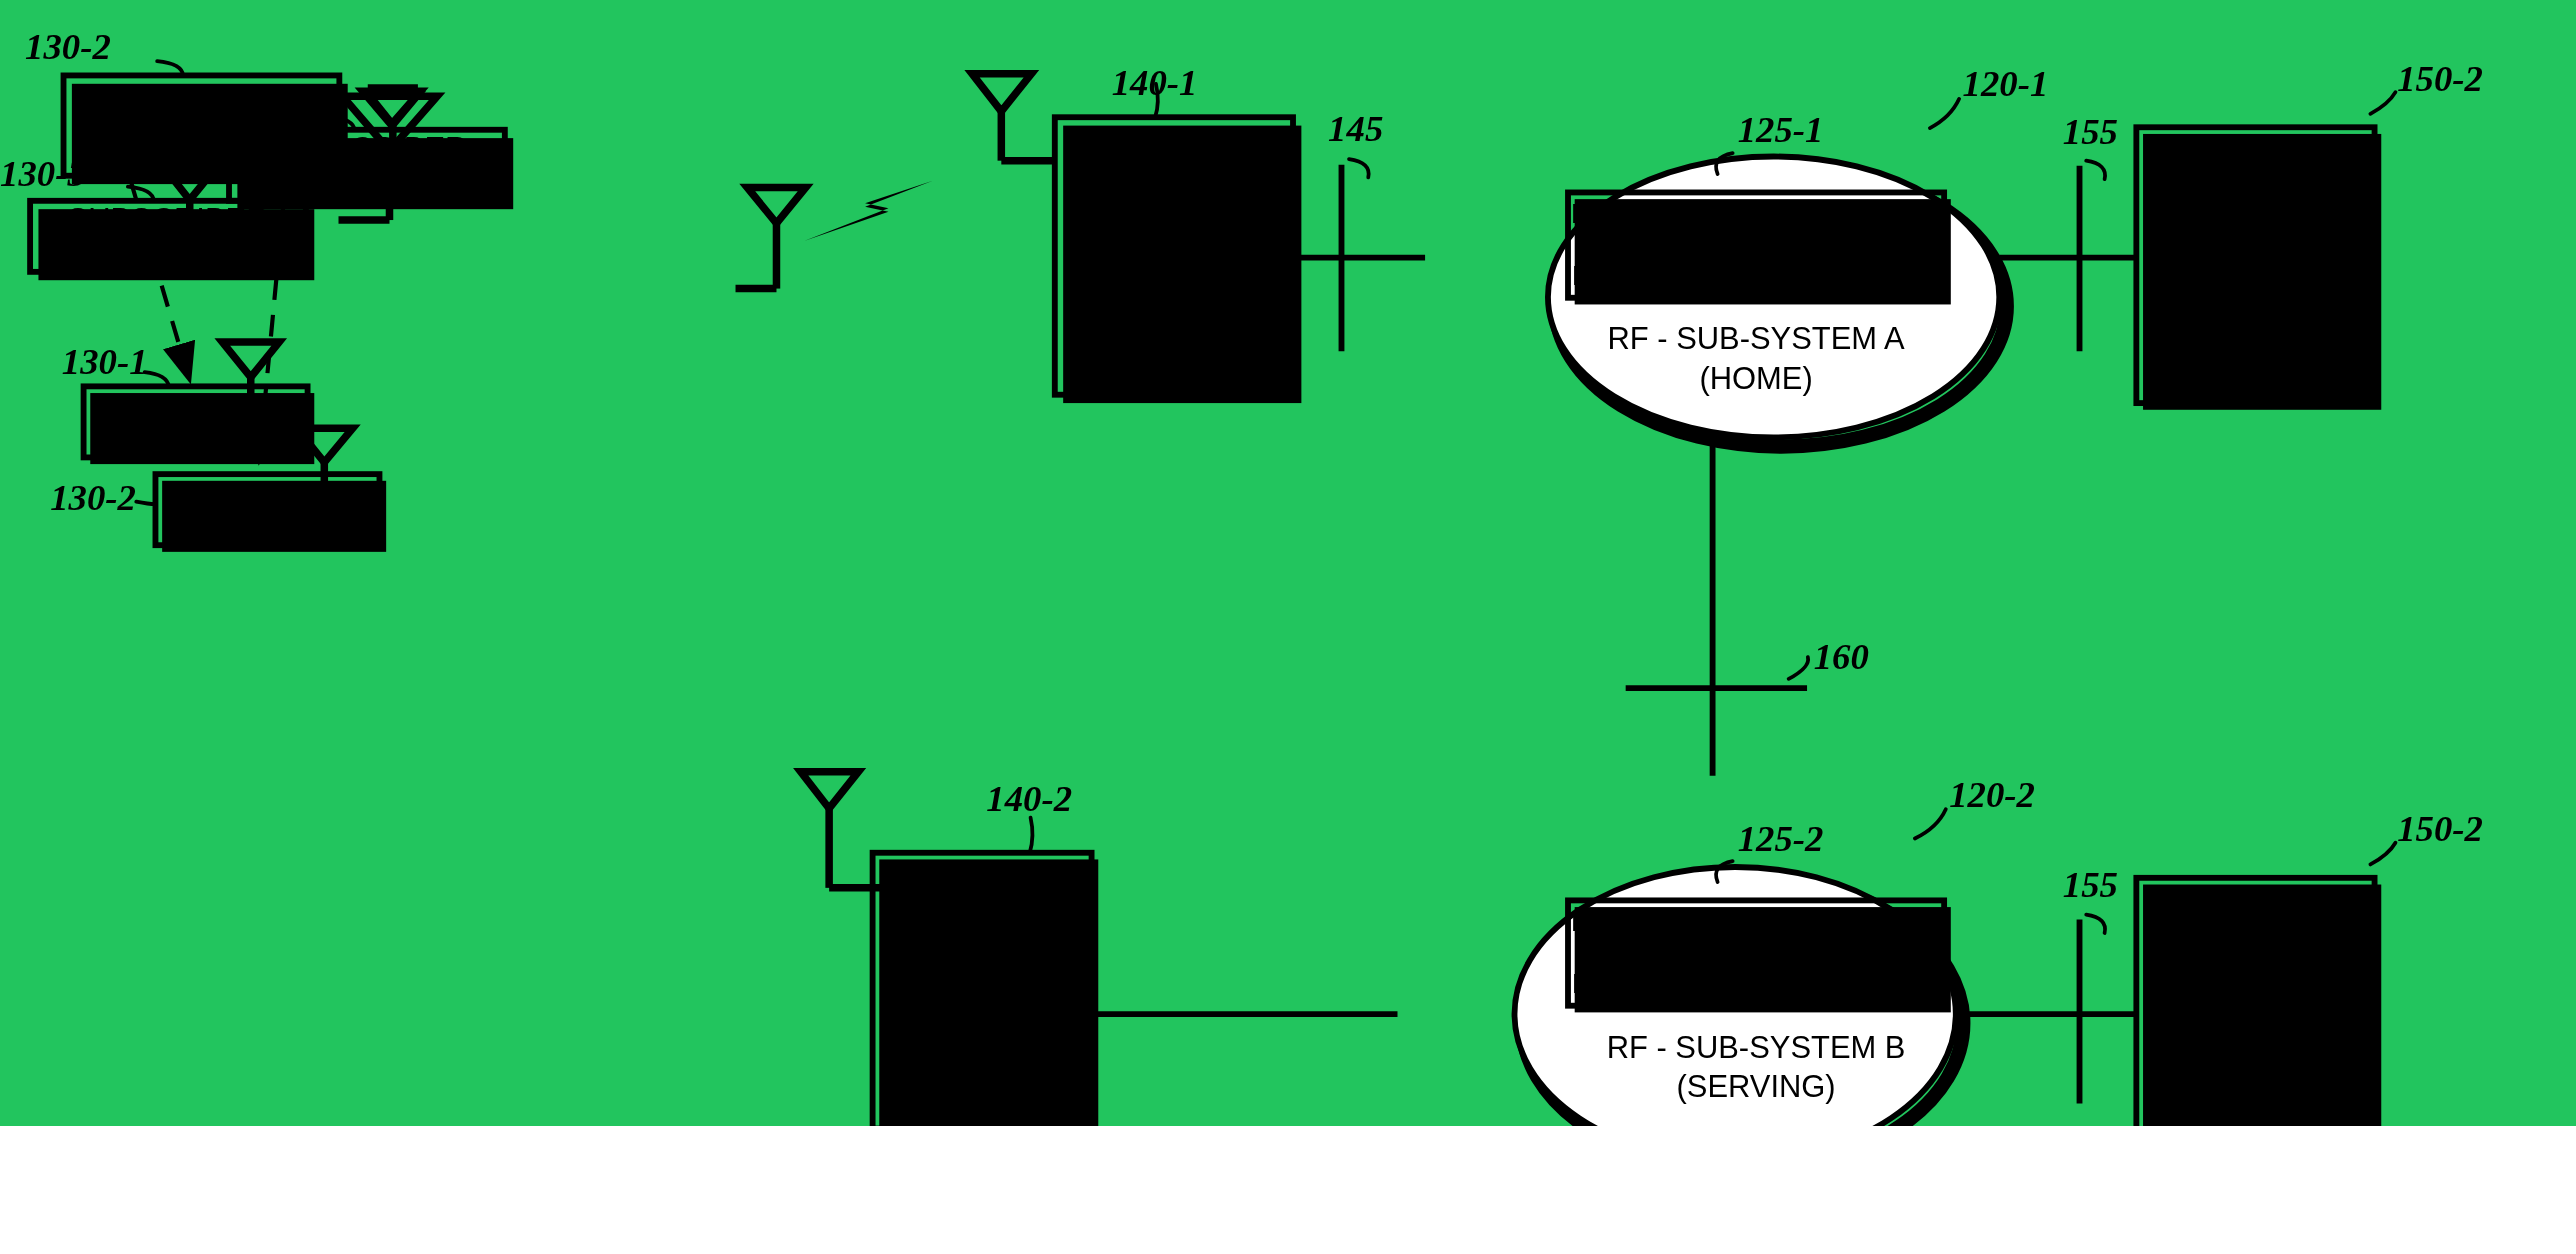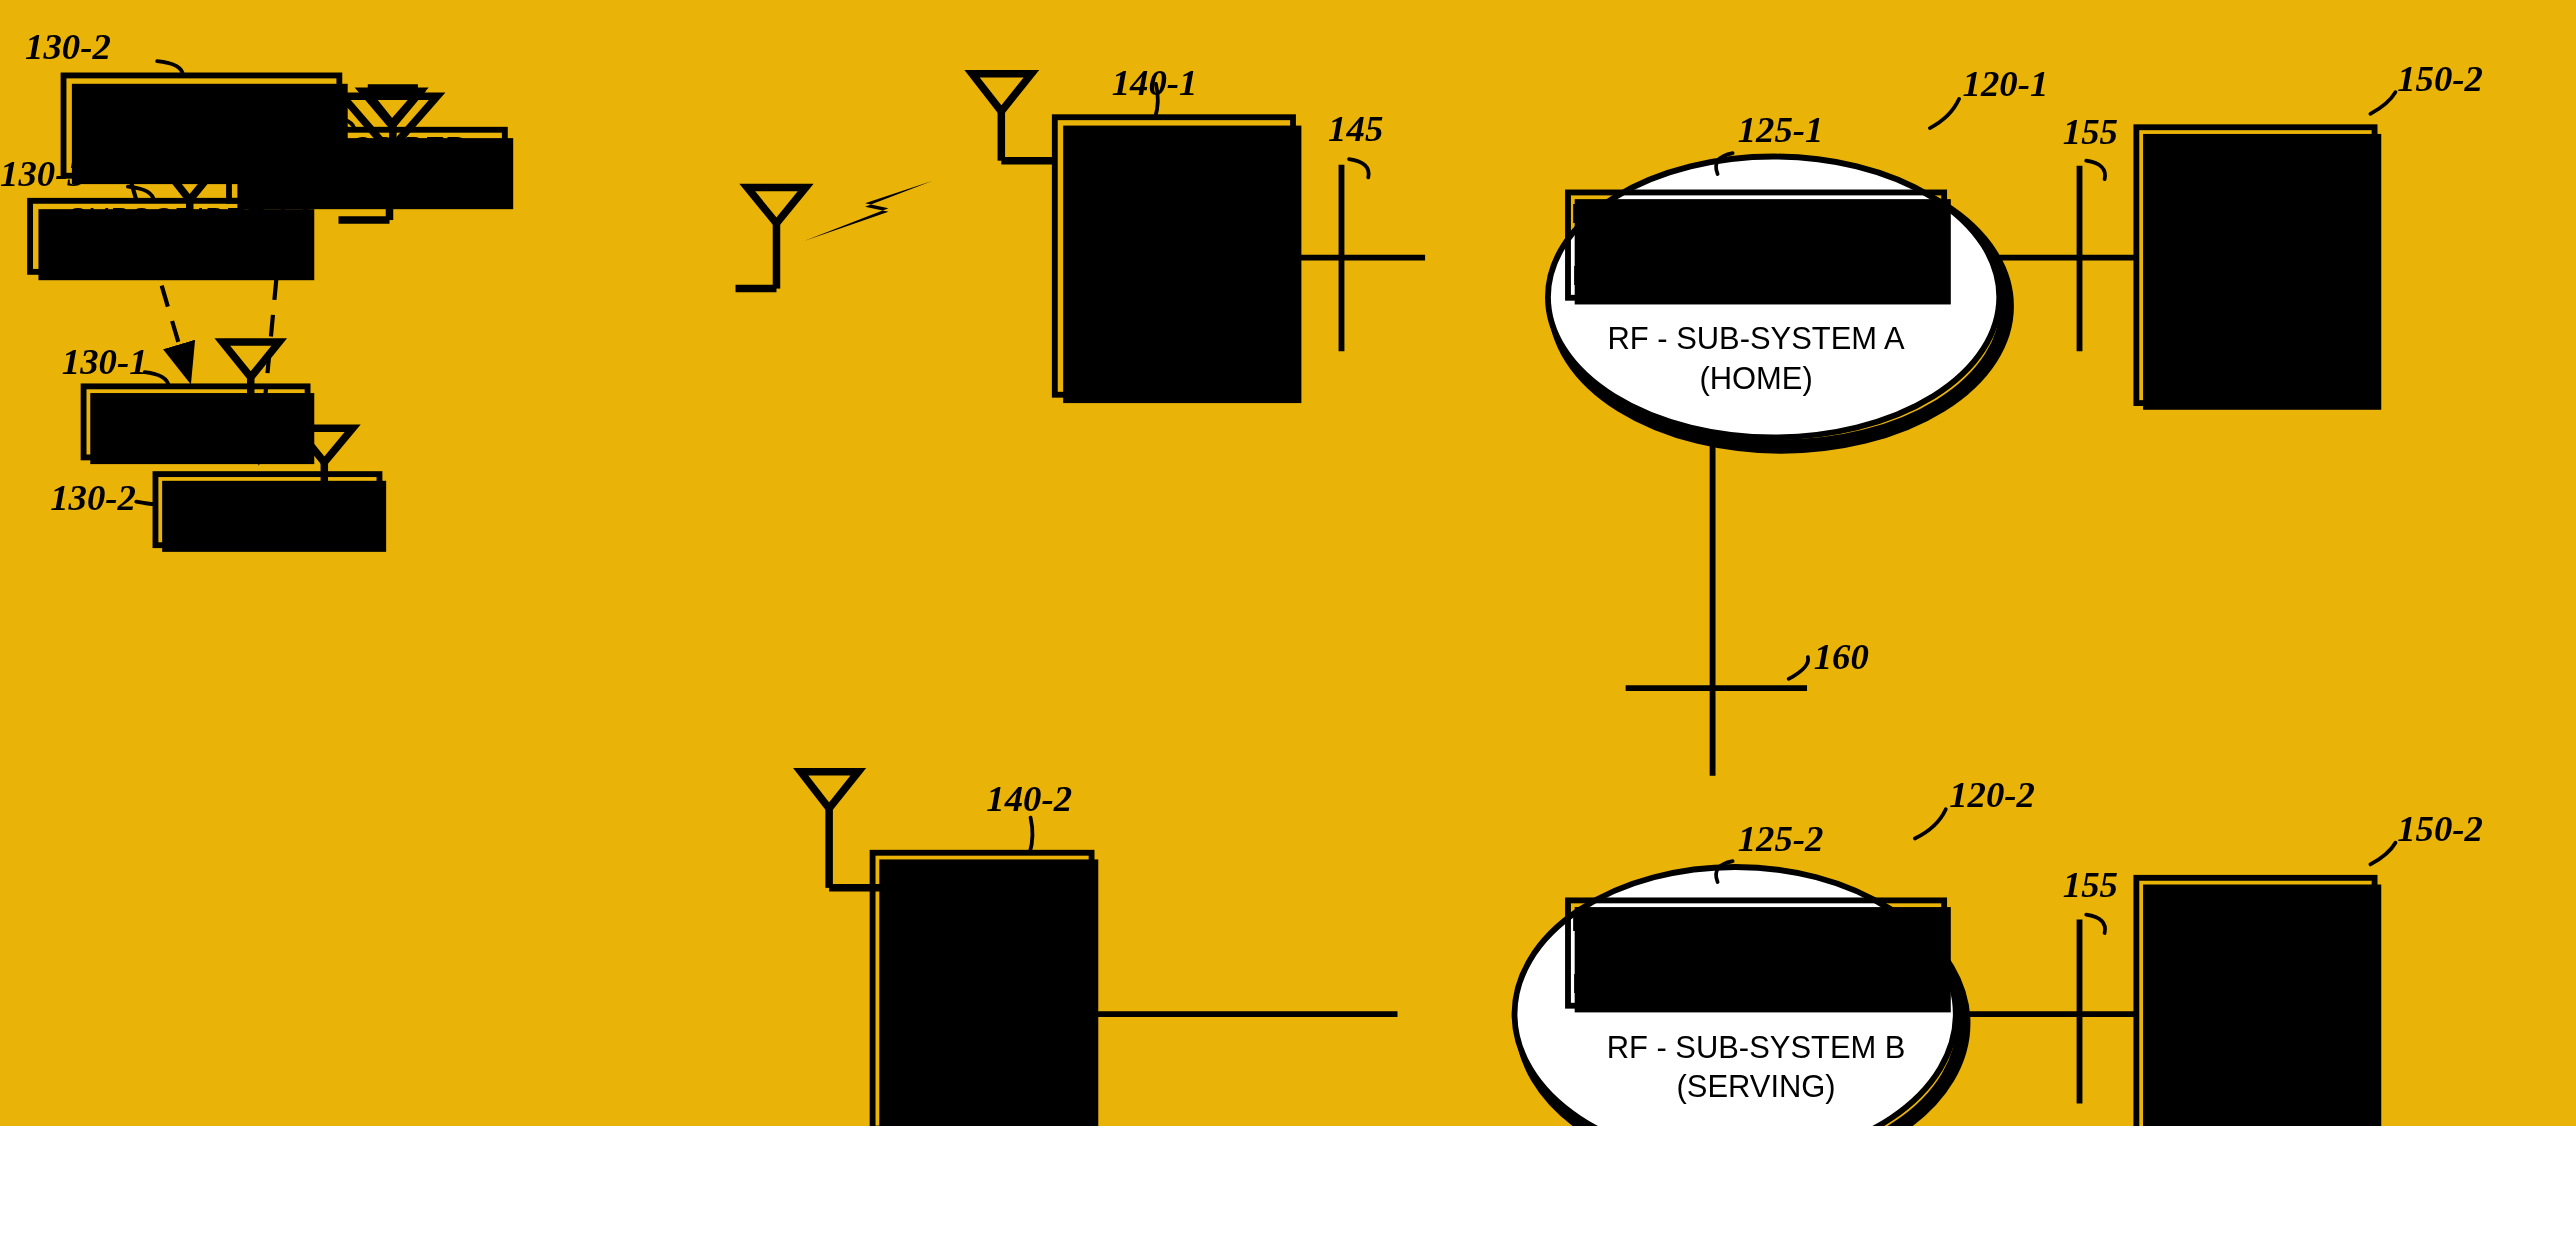--- a/index.html
+++ b/index.html
@@ -4,21 +4,21 @@
 <style>
   html, body {
     margin: 0;
     padding: 0;
     background: #ffffff;
   }
   #diagram-root {
     position: relative;
     width: 2576px;
     height: 1126px;
-    background: #eab308;
+    background: #22c55e;
     overflow: hidden;
     font-family: "Liberation Sans", sans-serif;
   }
   svg#patent-figure {
     display: block;
     width: 2576px;
     height: 1255px;
   }
   .blk-fill { fill: #ffffff; }
   .stroke { stroke: #000000; fill: none; }

